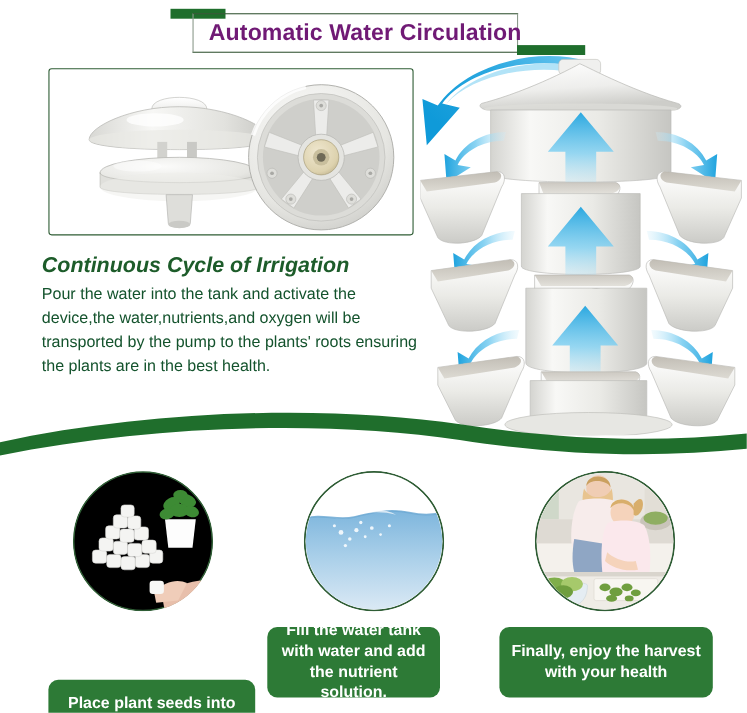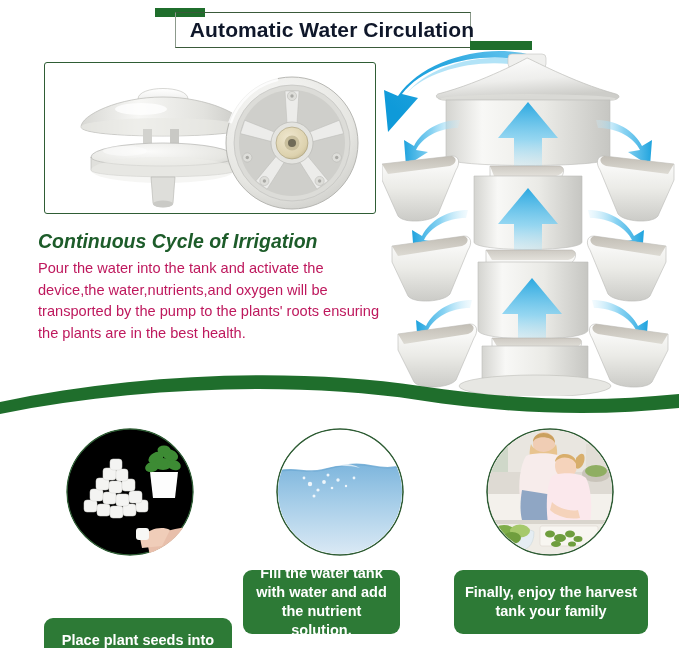--- a/index.html
+++ b/index.html
@@ -18,21 +18,21 @@
     border-left: 1.5px solid #8c9a8c;
     border-top: 1.5px solid #3a5a3a;
     border-bottom: 1.5px solid #3a5a3a;
     border-right: 1.5px solid #8c9a8c;
   }
   .title-text {
     position: absolute; left: 182px; top: 13px;
     width: 300px; height: 34px;
     line-height: 34px; text-align: center;
     font-size: 21px; font-weight: bold;
-    color: #0f172a; letter-spacing: .1px;
+    color: #701a75; letter-spacing: .1px;
     white-space: nowrap;
   }
   .bar-green {
     position: absolute; background: #1f6e2c; height: 9px;
   }
   .bar-tl { left: 155px; top: 8px; width: 50px; }
   .bar-br { left: 470px; top: 41px; width: 62px; }
 
   
   .inset {
@@ -62,21 +62,21 @@
   
   .sec-heading {
     position: absolute; left: 38px; top: 230px;
     font-size: 19.5px; font-weight: bold;
     color: #1d5c2a; white-space: nowrap; font-style: italic;
   }
   .sec-body {
     position: absolute; left: 38px; top: 258px;
     width: 348px;
     font-size: 14.6px; line-height: 21.5px;
-    color: #be185d;
+    color: #14532d;
   }
 
   
   .circle {
     position: absolute; width: 128px; height: 128px;
     border-radius: 50%; overflow: hidden;
   }
   .circle svg { display: block; }
   .c1 { left: 66px;  top: 428px; }
   .c2 { left: 276px; top: 428px; }
@@ -456,16 +456,16 @@
     </svg>
   </div>
 
   <div class="caption cap1">
     <span>Place plant seeds into holes of the sponge bed</span>
   </div>
   <div class="caption cap2">
     <span>Fill the water tank with water and add the nutrient solution.</span>
   </div>
   <div class="caption cap3">
-    <span>Finally, enjoy the harvest tank your family</span>
+    <span>Finally, enjoy the harvest with your health</span>
   </div>
 
 </div>
 
 </body></html>

